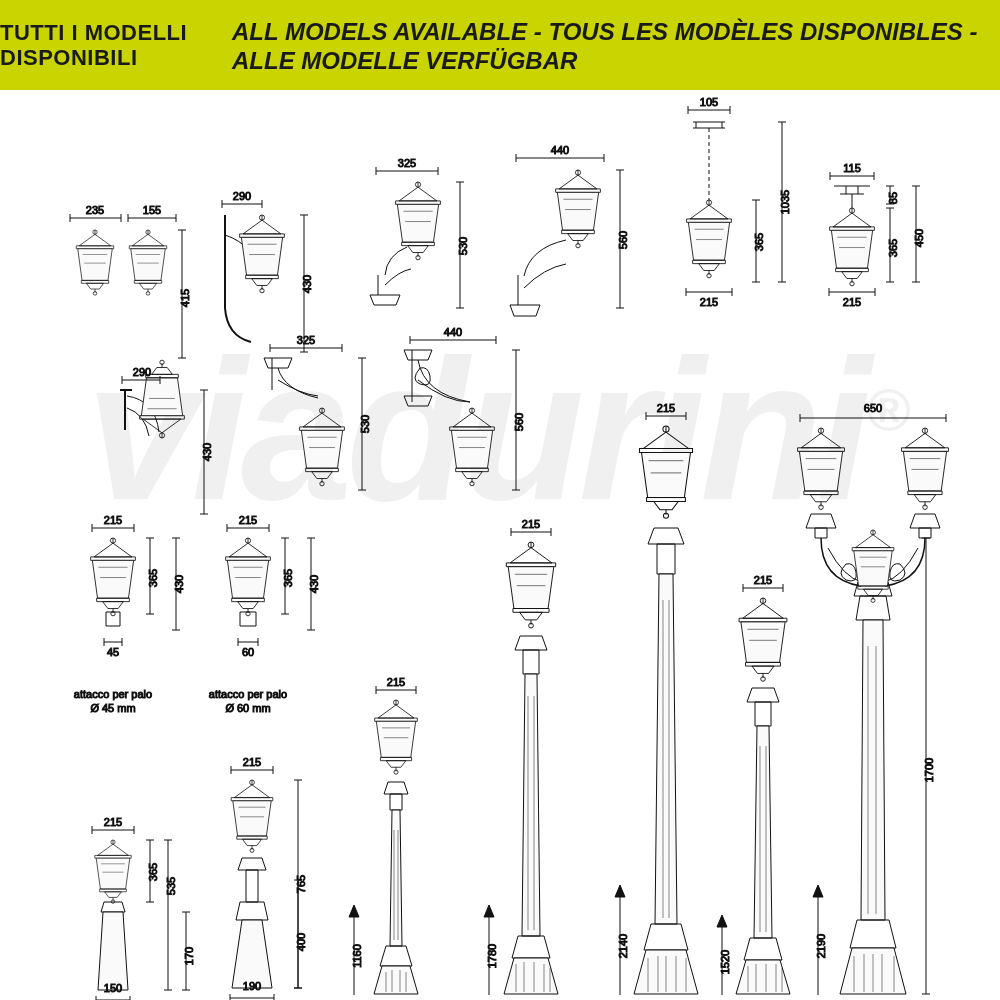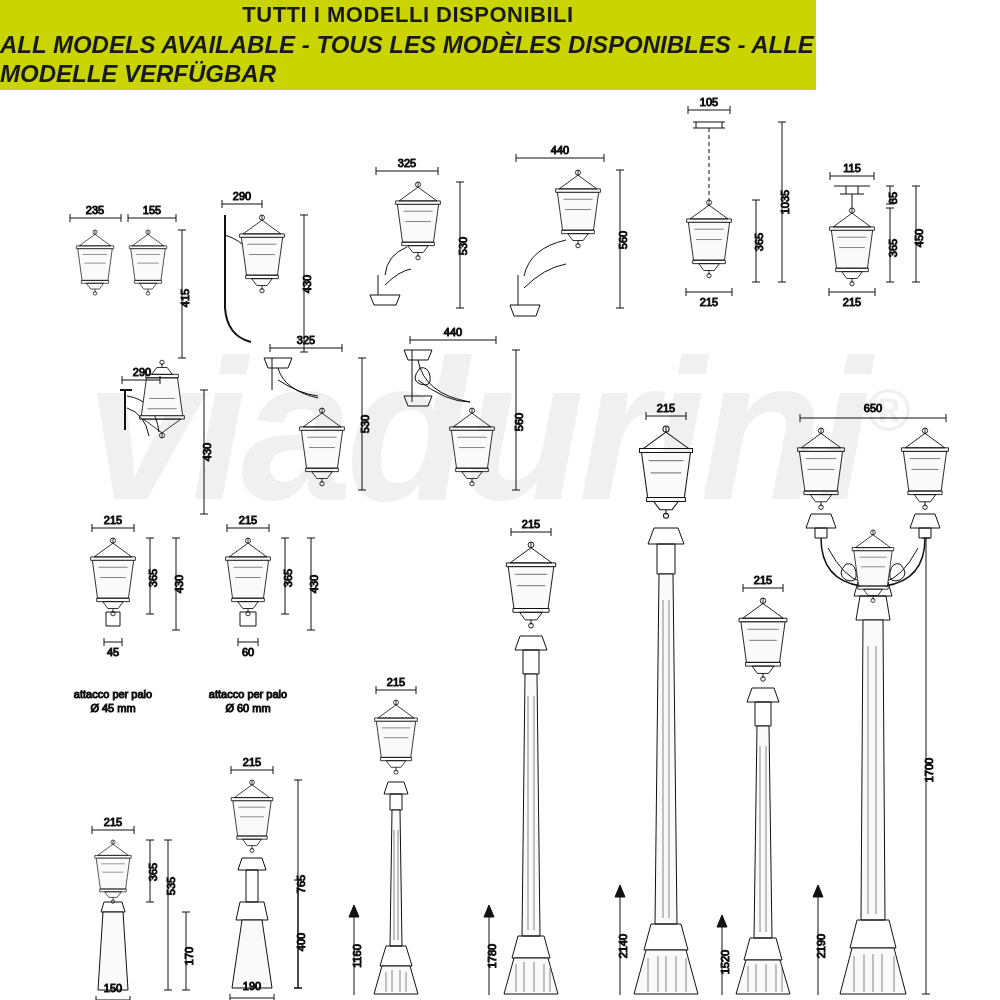--- a/index.html
+++ b/index.html
@@ -6,23 +6,23 @@
   body{
     width:1000px;height:1000px;
     background:#ffffff;
     font-family:"Liberation Sans", sans-serif;
     color:#1a1a1a;
     position:relative;
     overflow:hidden;
   }
   
   .header{
-    position:absolute;left:0;top:0;width:816px;height:90px;
+    position:absolute;left:0;top:0;width:1000px;height:90px;
     background:#c9d400;
-    display:flex;flex-direction:column;align-items:center;justify-content:center;
+    display:flex;align-items:center;justify-content:center;
     box-sizing:border-box;
   }
   .header .line1{
     font-size:22px;font-weight:bold;letter-spacing:.5px;color:#1a1a1a;
     line-height:1.15;
   }
   .header .line2{
     font-size:24px;font-weight:bold;font-style:italic;color:#1a1a1a;
     line-height:1.2;margin-top:4px;
   }

